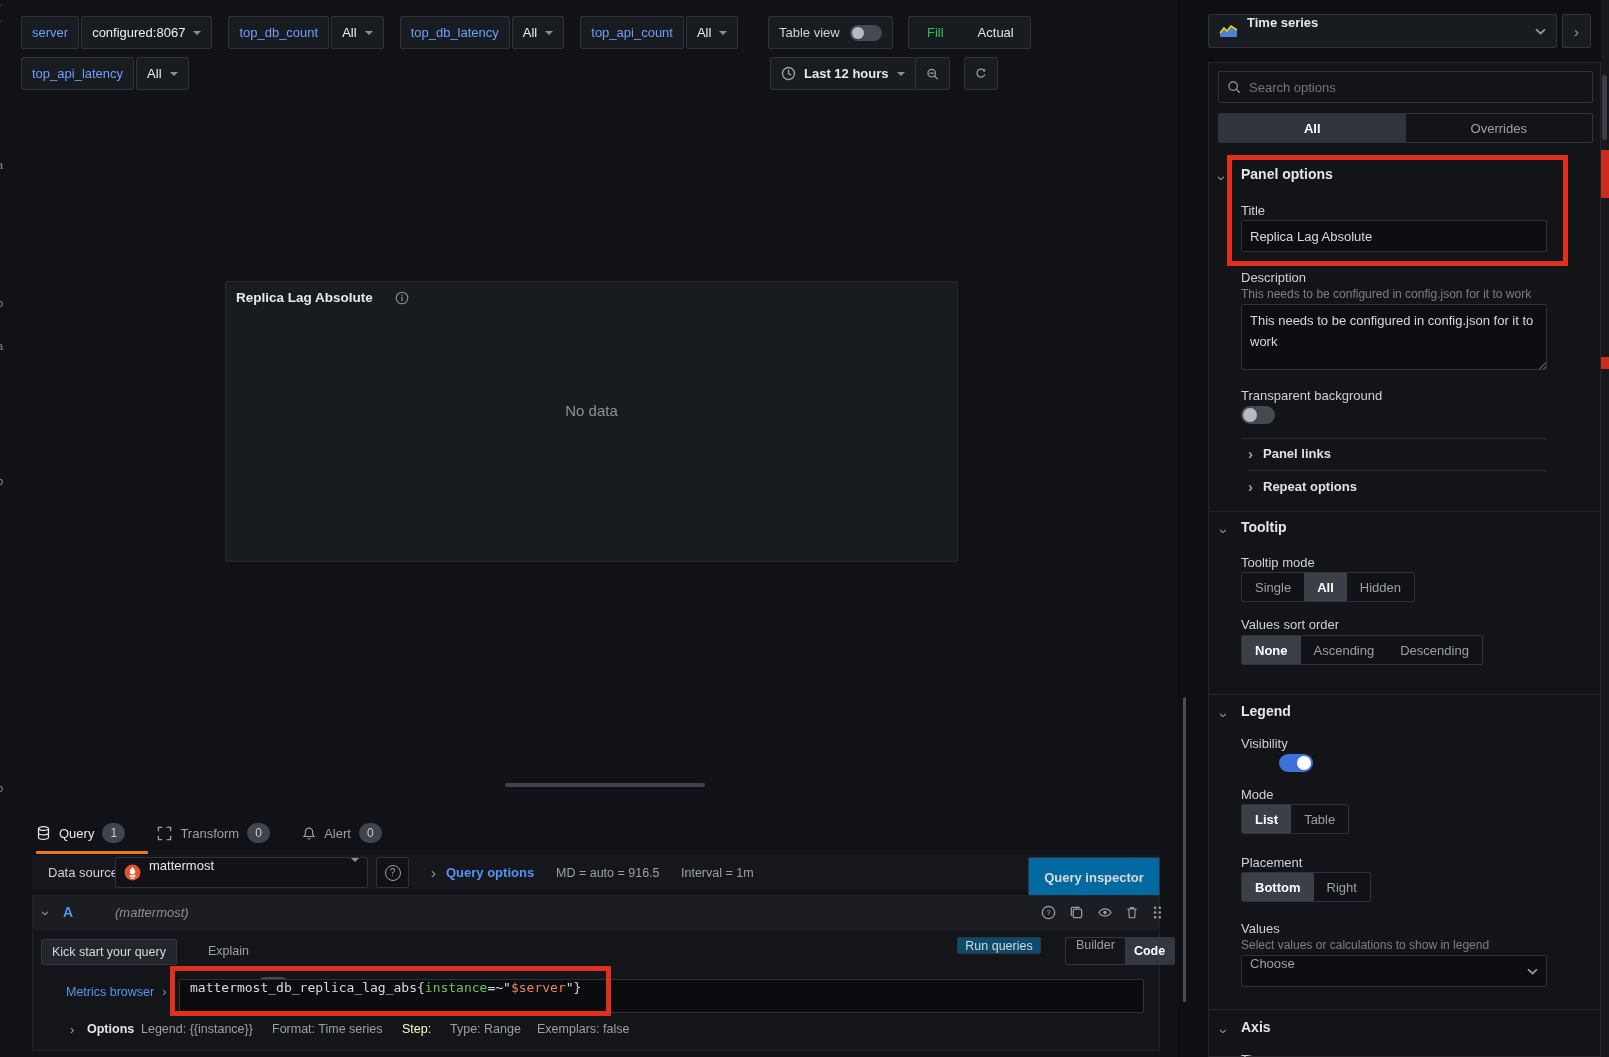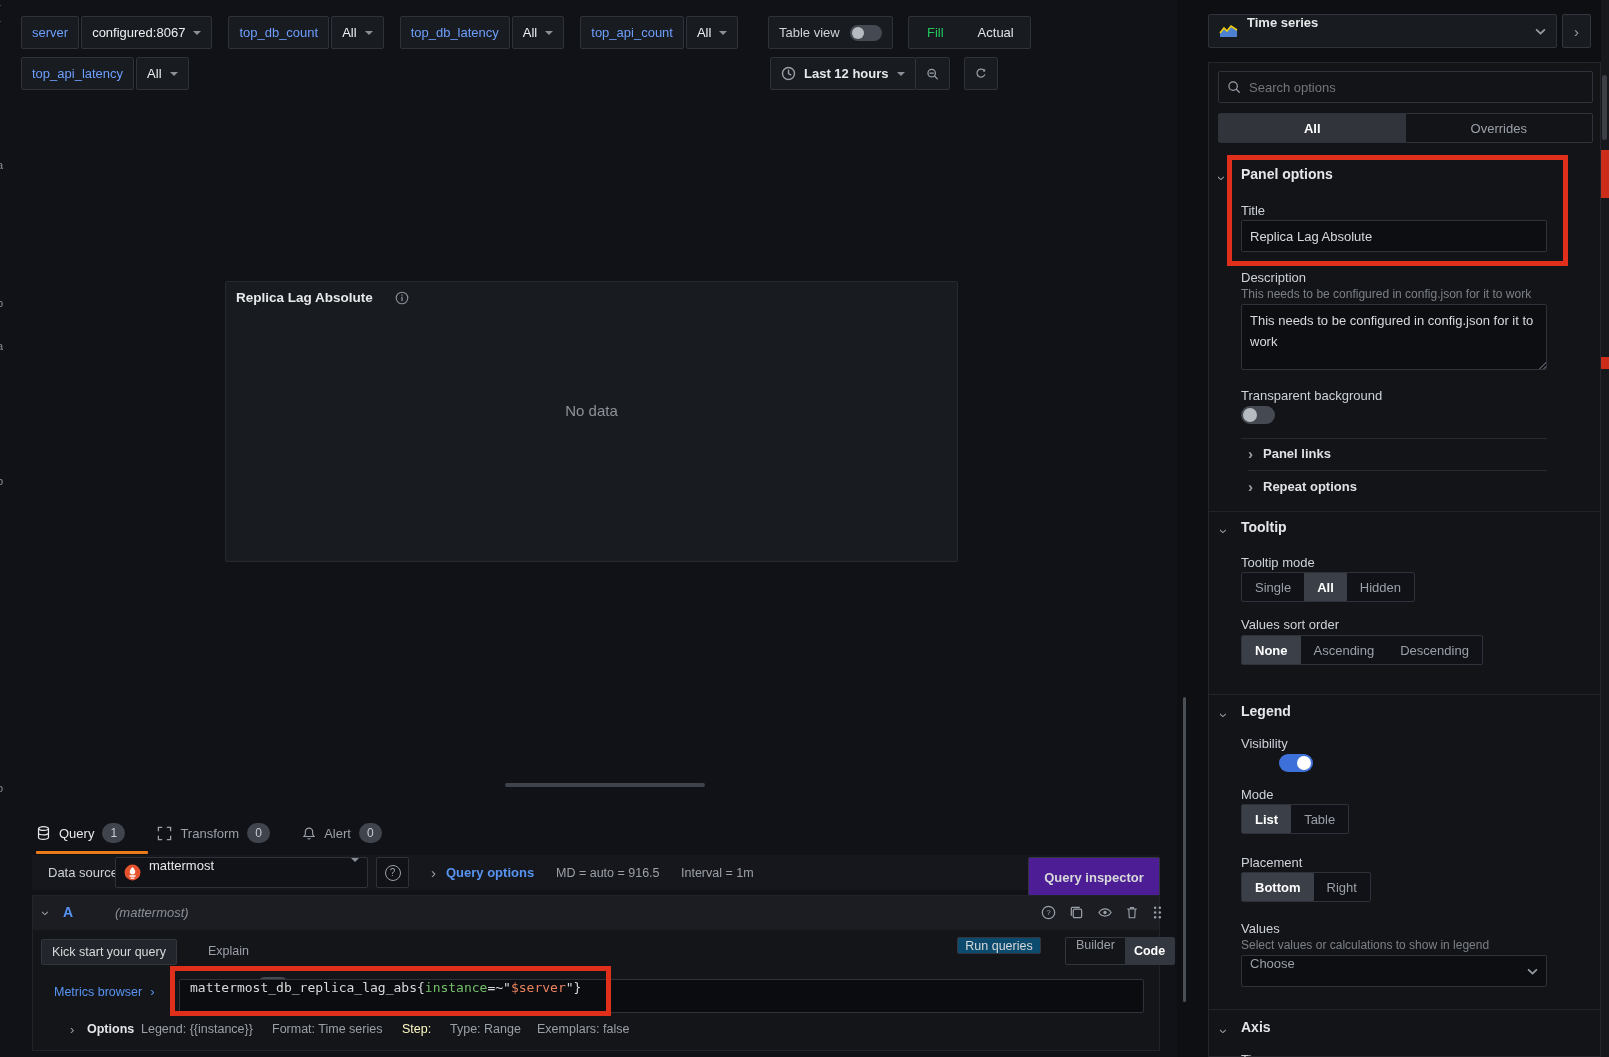--- a/index.html
+++ b/index.html
@@ -204,21 +204,21 @@
     <span style="color:#e6e8ea">mattermost</span>
     <span class="caret" style="margin-left:auto"></span>
   </span>
   <span class="abs btn" style="left:344px; top:2px; width:33px; height:31px; background:#111217; border-color:#2f323a">
     <span class="icon" style="width:16px;height:16px;border:1.3px solid #9aa0a8;border-radius:50%;font-size:10px;justify-content:center">?</span>
   </span>
   <span class="abs chev" style="left:399px; top:10px">›</span>
   <span class="abs" style="left:414px; top:10px; color:#5794f2; font-weight:600">Query options</span>
   <span class="abs" style="left:524px; top:11px; color:#9aa0a8; font-size:12.5px">MD = auto = 916.5</span>
   <span class="abs" style="left:649px; top:11px; color:#9aa0a8; font-size:12.5px">Interval = 1m</span>
-  <span class="abs btn" style="left:996px; top:2px; width:132px; height:41px; background:#4c1d95; font-weight:600">Query inspector</span>
+  <span class="abs btn" style="left:996px; top:2px; width:132px; height:41px; background:#0369a1; font-weight:600">Query inspector</span>
 </div>
 
 <div class="abs" style="left:32px; top:895px; width:1128px; height:156px; background:#141519; border:1px solid #202329">
   
   <div style="height:34px; background:#1b1d23; position:relative">
     <span class="abs chev down" style="left:10px; top:9px">›</span>
     <span class="abs" style="left:30px; top:8px; color:#5794f2; font-weight:700; font-size:14px">A</span>
     <span class="abs" style="left:82px; top:9px; color:#8a8f98; font-style:italic">(mattermost)</span>
     <span class="abs icon" style="left:1008px; top:9px">
       <svg width="15" height="15" viewBox="0 0 16 16">
@@ -261,21 +261,21 @@
   <span class="abs btn" style="left:8px; top:43px; height:26px; padding:0 10px; font-size:12.5px; background:#22252b">Kick start your query</span>
   <span class="abs" style="left:175px; top:48px; color:#9aa0a8; font-size:12.5px">Explain</span>
   <span class="abs toggle" style="left:224px; top:47px"><span class="knob"></span></span>
   <span class="abs btn" style="left:924px; top:41px; width:84px; height:17px; font-size:12.5px; background:#0c4a6e">Run queries</span>
   <span class="abs row" style="left:1032px; top:41px; height:28px; border:1px solid #33363e; border-radius:2px">
     <span style="padding:0 10px; color:#9aa0a8; font-size:12.5px">Builder</span>
     <span style="padding:0 9px; color:#fff; font-weight:600; font-size:12.5px; background:#33373f; height:100%; display:inline-flex; align-items:center">Code</span>
   </span>
 
   
-  <span class="abs row" style="left:21px; top:89px; gap:8px; color:#5794f2; font-size:12.5px">
+  <span class="abs row" style="left:33px; top:89px; gap:8px; color:#5794f2; font-size:12.5px">
     <span>Metrics browser</span>
       <span class="chev blue" style="font-size:13px">›</span>
   </span>
   <div class="abs input mono row" style="left:146px; top:83px; width:965px; height:34px; padding:0 10px; background:#0b0c10">
     <span style="color:#d8d9da">mattermost_db_replica_lag_abs{</span>
       <span style="color:#73bf69">instance</span>
       <span style="color:#d8d9da">=~</span>
       <span style="color:#d8d9da">"</span>
       <span style="color:#e8835e">$server</span>
       <span style="color:#d8d9da">"</span>

